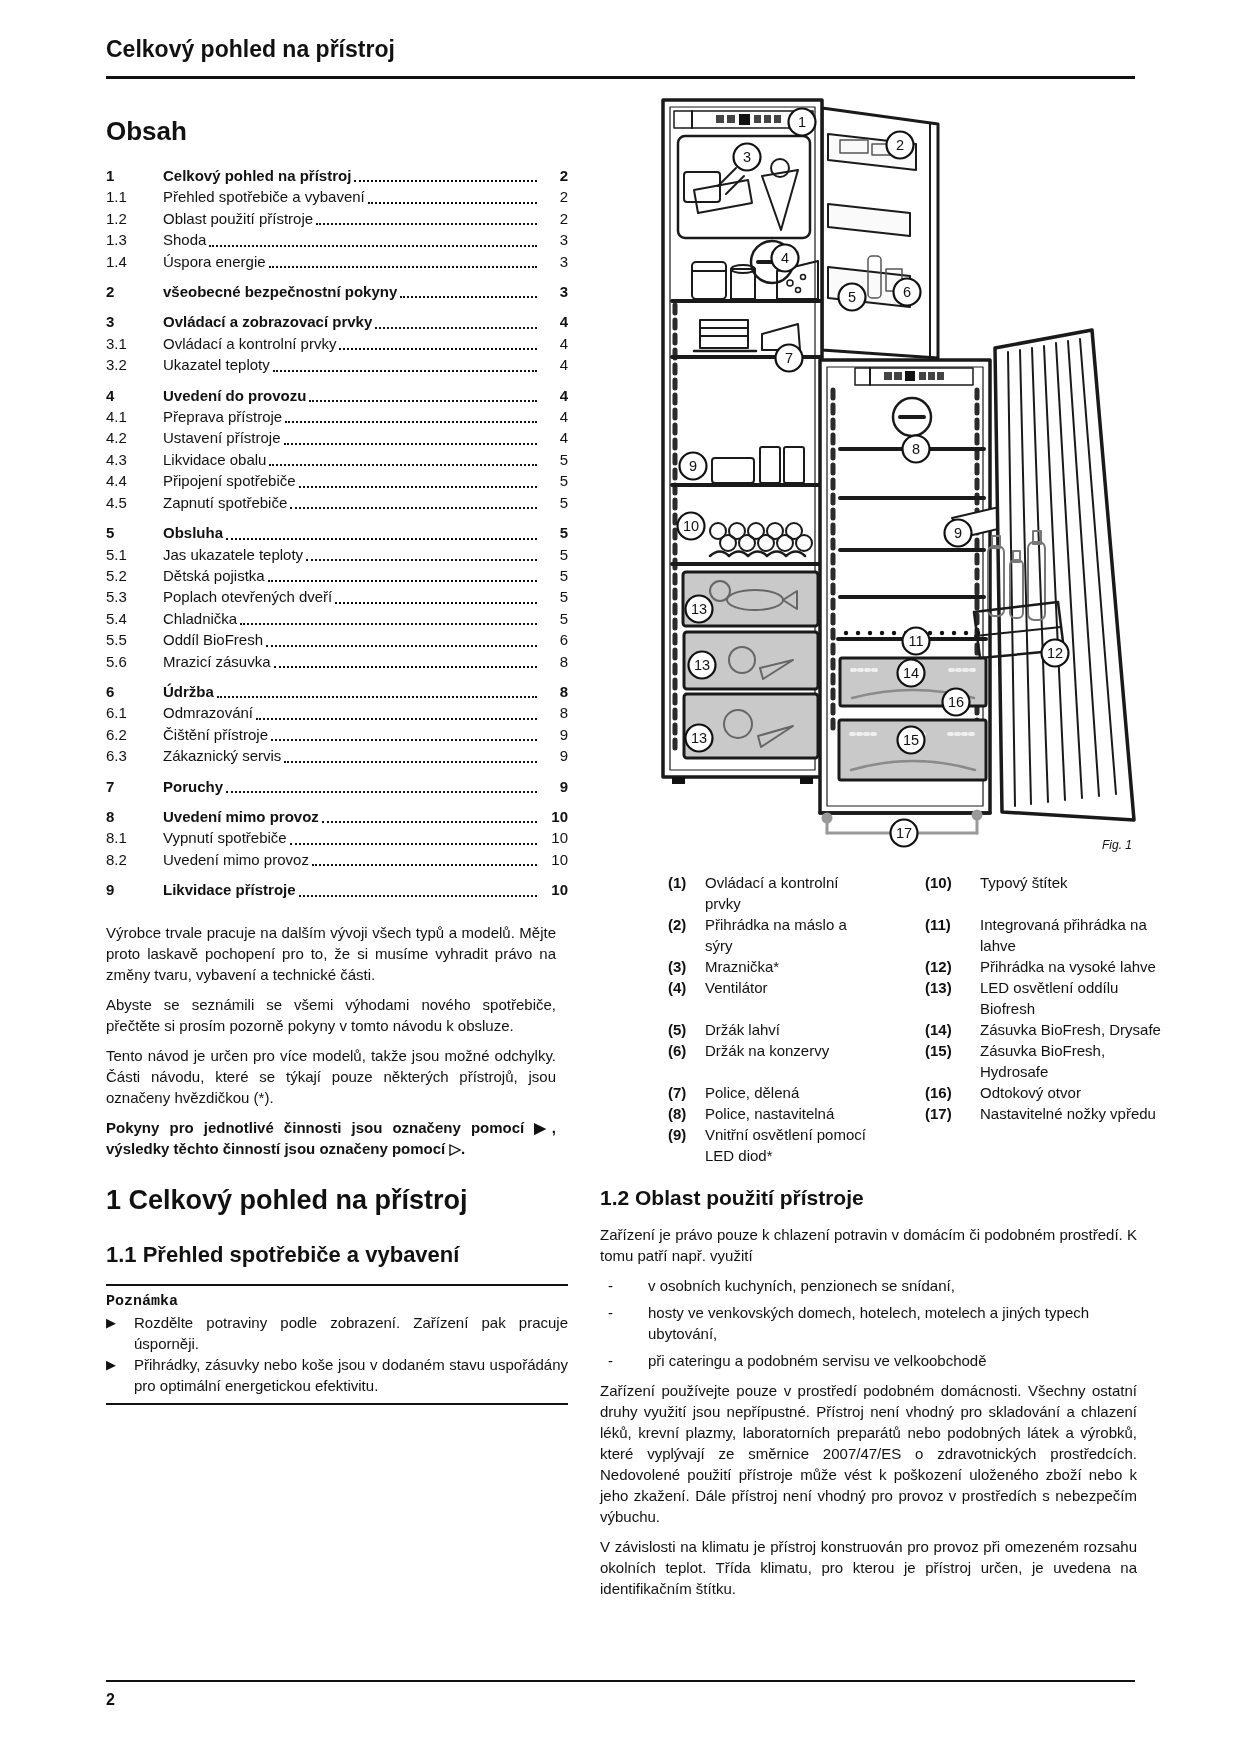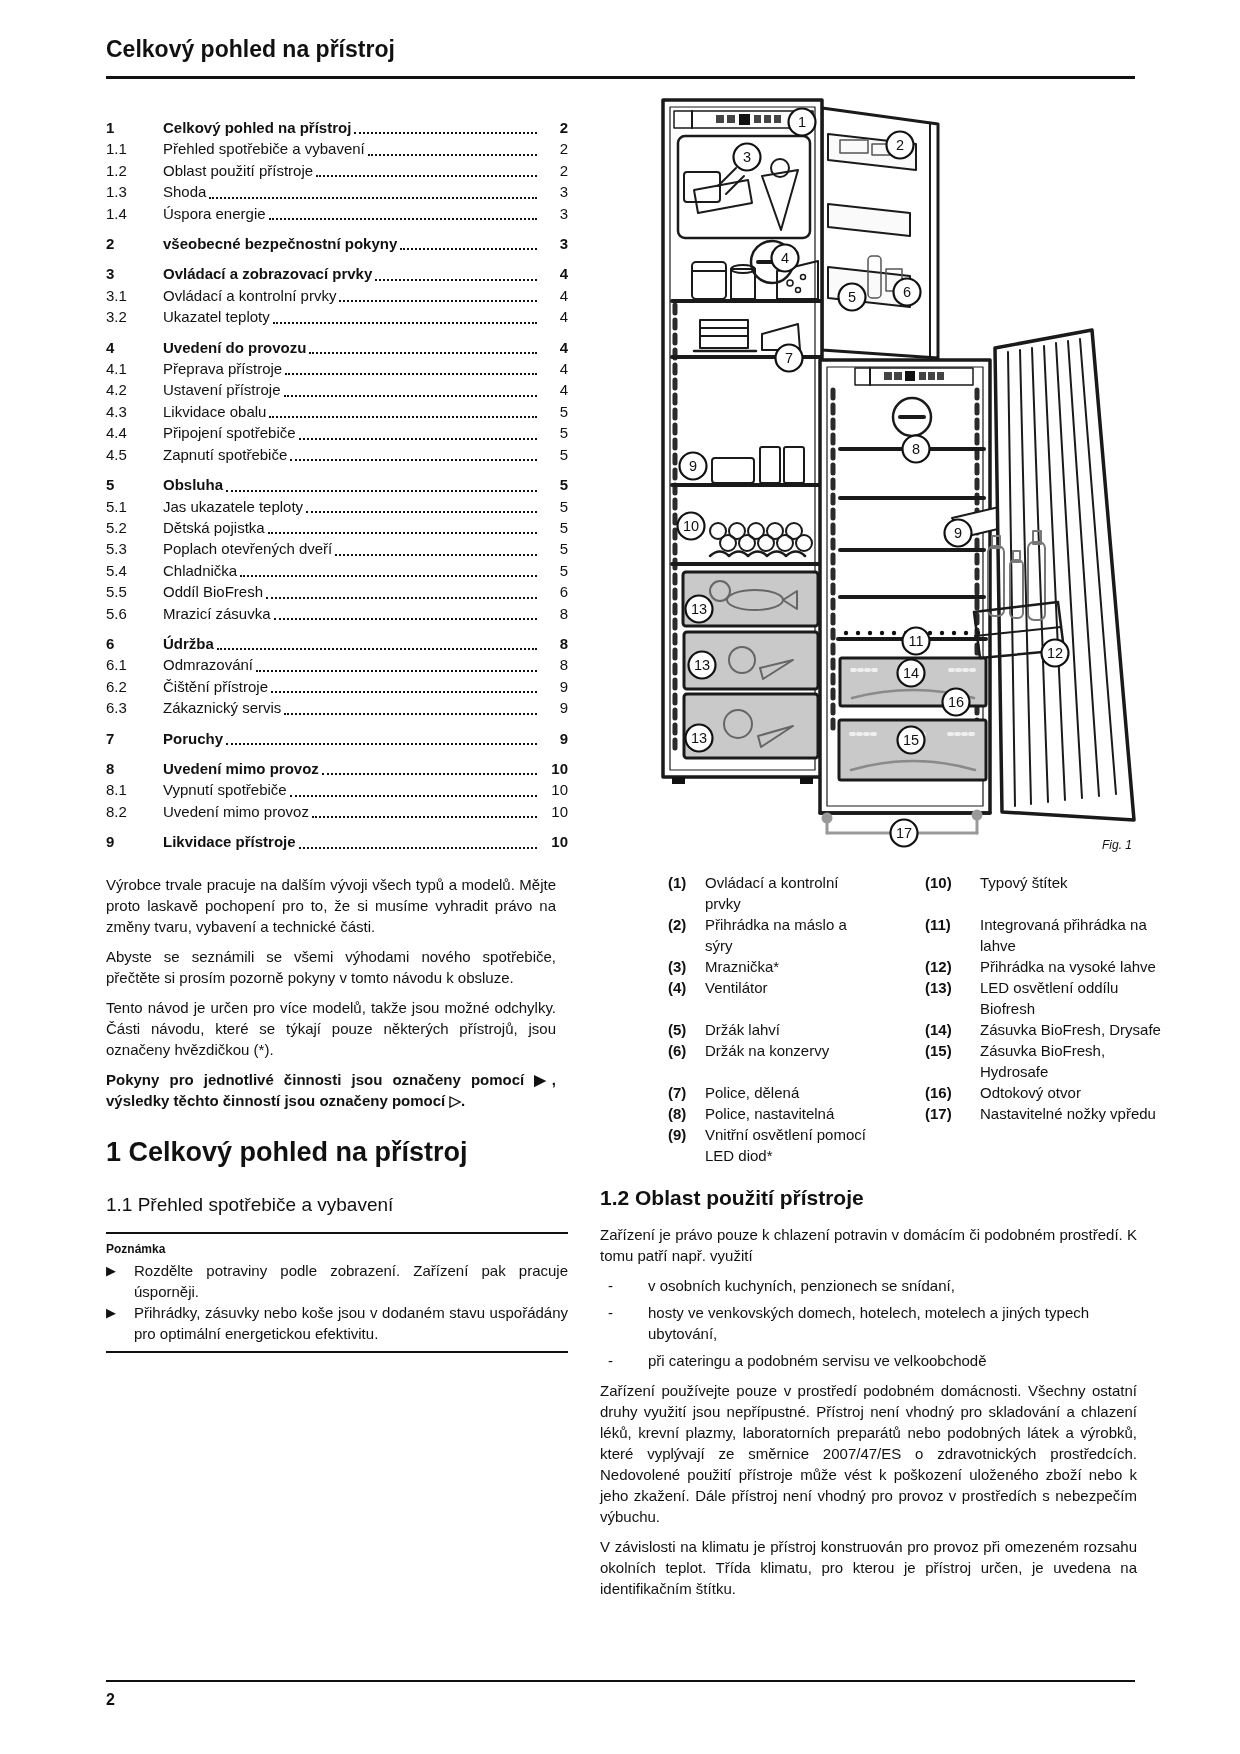--- a/index.html
+++ b/index.html
@@ -13,24 +13,24 @@
   .toc-row{display:flex;align-items:flex-end;font-size:15px;line-height:21.4px;}
   .toc-row.bold{font-weight:bold;margin-top:9px;}
   .tnum{flex:0 0 57px;}
   .tlabel{flex:0 0 auto;white-space:nowrap;}
   .tdots{flex:1 1 auto;border-bottom:2.6px dotted #111;margin:0 3px 4px 3px;min-width:8px;}
   .tpage{flex:0 0 28px;text-align:right;}
   .intro{margin-top:21px;}
   .para{font-size:15px;line-height:21px;text-align:justify;margin:0 12px 9px 0;}
   .bold-note{font-weight:bold;margin-top:0;}
   .h-section1{font-size:27px;font-weight:bold;margin:26px 0 0 0;}
-  .h-section11{font-size:19px;font-weight:normal;margin:26px 0 0 0;}
+  .h-section11{font-size:22px;font-weight:bold;margin:26px 0 0 0;}
   .note-rule{border-top:2px solid #111;margin-top:16px;}
   .note-end-rule{border-top:2px solid #111;margin-top:7px;}
-  .note-title{font-size:12px;font-weight:bold;margin-top:5px;line-height:21px;}
+  .note-title{font-size:15px;font-weight:bold;margin-top:5px;line-height:21px;font-family:Liberation Mono, monospace;}
   .note-item{position:relative;padding-left:28px;font-size:15px;line-height:21px;text-align:justify;}
   .note-item .glyph{position:absolute;left:0;top:0;font-size:13px;}
   .col-right{position:absolute;left:600px;top:90px;width:537px;}
   .figure-wrap{position:relative;width:537px;height:778px;}
   .figure-wrap svg{position:absolute;left:0;top:0;font-family:"Liberation Sans",sans-serif;}
   .fig-caption{position:absolute;left:502px;top:748px;font-size:12px;font-style:italic;white-space:nowrap;}
   .legend{margin-left:68px;margin-top:4px;}
   .legend-row{display:grid;grid-template-columns:257px 1fr;}
   .legend-cell{display:flex;align-items:flex-start;font-size:15px;line-height:21px;}
   .legend-cell .lnum{font-weight:bold;flex:0 0 37px;}
@@ -47,20 +47,21 @@
 </style>
 </head>
 <body>
 
 <div class="header">
   <div class="header-title">Celkový pohled na přístroj</div>
   <div class="header-rule"></div>
 </div>
 
 <div class="col-left">
+  <div class="obsah">Obsah</div>
   <div class="toc" id="toc-list">
       <div class="toc-row bold">
         <span class="tnum">1</span>
         <span class="tlabel">Celkový pohled na přístroj</span>
         <span class="tdots"></span>
         <span class="tpage">2</span>
       </div>
       <div class="toc-row">
         <span class="tnum">1.1</span>
         <span class="tlabel">Přehled spotřebiče a vybavení</span>

